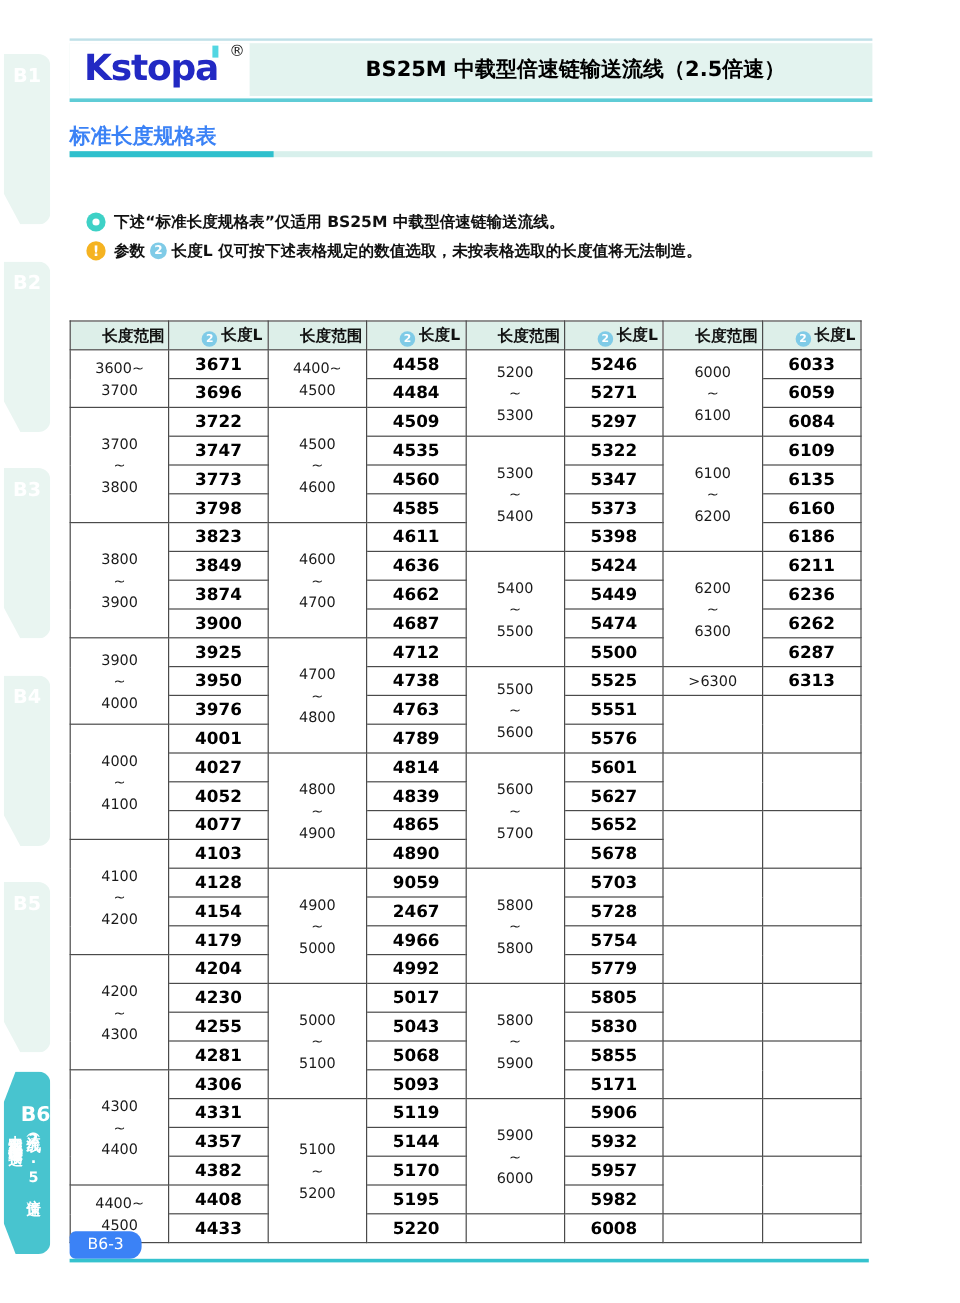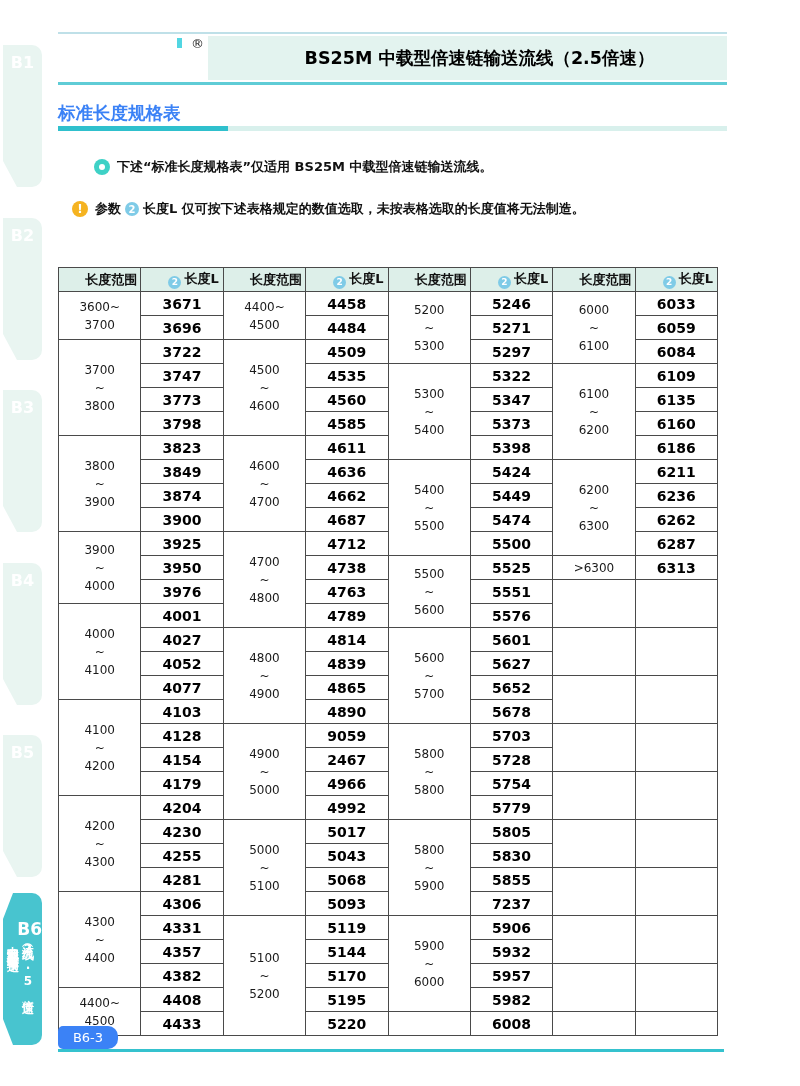--- a/index.html
+++ b/index.html
@@ -35,21 +35,21 @@
               text-align:center;font-size:17.5px;font-weight:bold;color:#000;padding-left:12px;}
 
   
   .sec-title{position:absolute;left:58px;top:101px;font-size:17.5px;font-weight:bold;color:#3b82f6;}
   .sec-underline{position:absolute;left:58px;top:126px;width:669px;height:5px;background:#d8f0ec;}
   .sec-underline i{position:absolute;left:0;top:0;width:170px;height:5px;background:#2fc0cd;}
 
   
   .note{position:absolute;left:72px;height:18px;font-size:13px;font-weight:bold;color:#111;
         display:flex;align-items:center;}
-  .note1{top:158px;margin-left:22px;} .note2{top:200px;}
+  .note1{top:176px;} .note2{top:200px;}
   .ic{display:inline-flex;align-items:center;justify-content:center;width:16px;height:16px;
       border-radius:50%;margin-right:7px;flex:none;}
   .ic-bulb{background:#3ed1c6;position:relative;}
   .ic-bulb::after{content:"";width:6px;height:6px;border-radius:50%;background:#fff;display:block;}
   .ic-warn{background:#f5b321;color:#fff;font-size:12px;font-weight:bold;}
   .c2{display:inline-flex;align-items:center;justify-content:center;width:14px;height:14px;
       border-radius:50%;background:#7fcbe7;color:#fff;font-size:10px;font-weight:bold;
       margin:0 4px;flex:none;}
 
   
@@ -93,20 +93,21 @@
   <div class="tab-b6">
     <span class="b6label">B6</span>
   </div>
   <span class="vcol right">流线（2.5倍速）</span>
   <span class="vcol left">中载型倍速链输送</span>
 
   <div class="hairline-top"></div>
   <div class="head-strip"></div>
   <div class="head-rule"></div>
   <div class="logo-box">
+    <span class="logo-text">Kstopa</span>
     <span class="logo-tick"></span>
     <span class="logo-reg">®</span>
   </div>
   <div class="head-title">BS25M 中载型倍速链输送流线（2.5倍速）</div>
 
   <div class="sec-title">标准长度规格表</div>
   <div class="sec-underline">
       <i></i>
     </div>
 
@@ -367,21 +368,21 @@
             <td class="val">5855</td>
             <td class="range" rowspan="2"></td>
             <td class="val" rowspan="2"></td>
           </tr>
           <tr>
             <td class="range" rowspan="4">4300
 ~
 4400</td>
             <td class="val">4306</td>
             <td class="val">5093</td>
-            <td class="val">7237</td>
+            <td class="val">5171</td>
           </tr>
           <tr>
             <td class="val">4331</td>
             <td class="range" rowspan="5">5100
 ~
 5200</td>
             <td class="val">5119</td>
             <td class="range" rowspan="4">5900
 ~
 6000</td>

